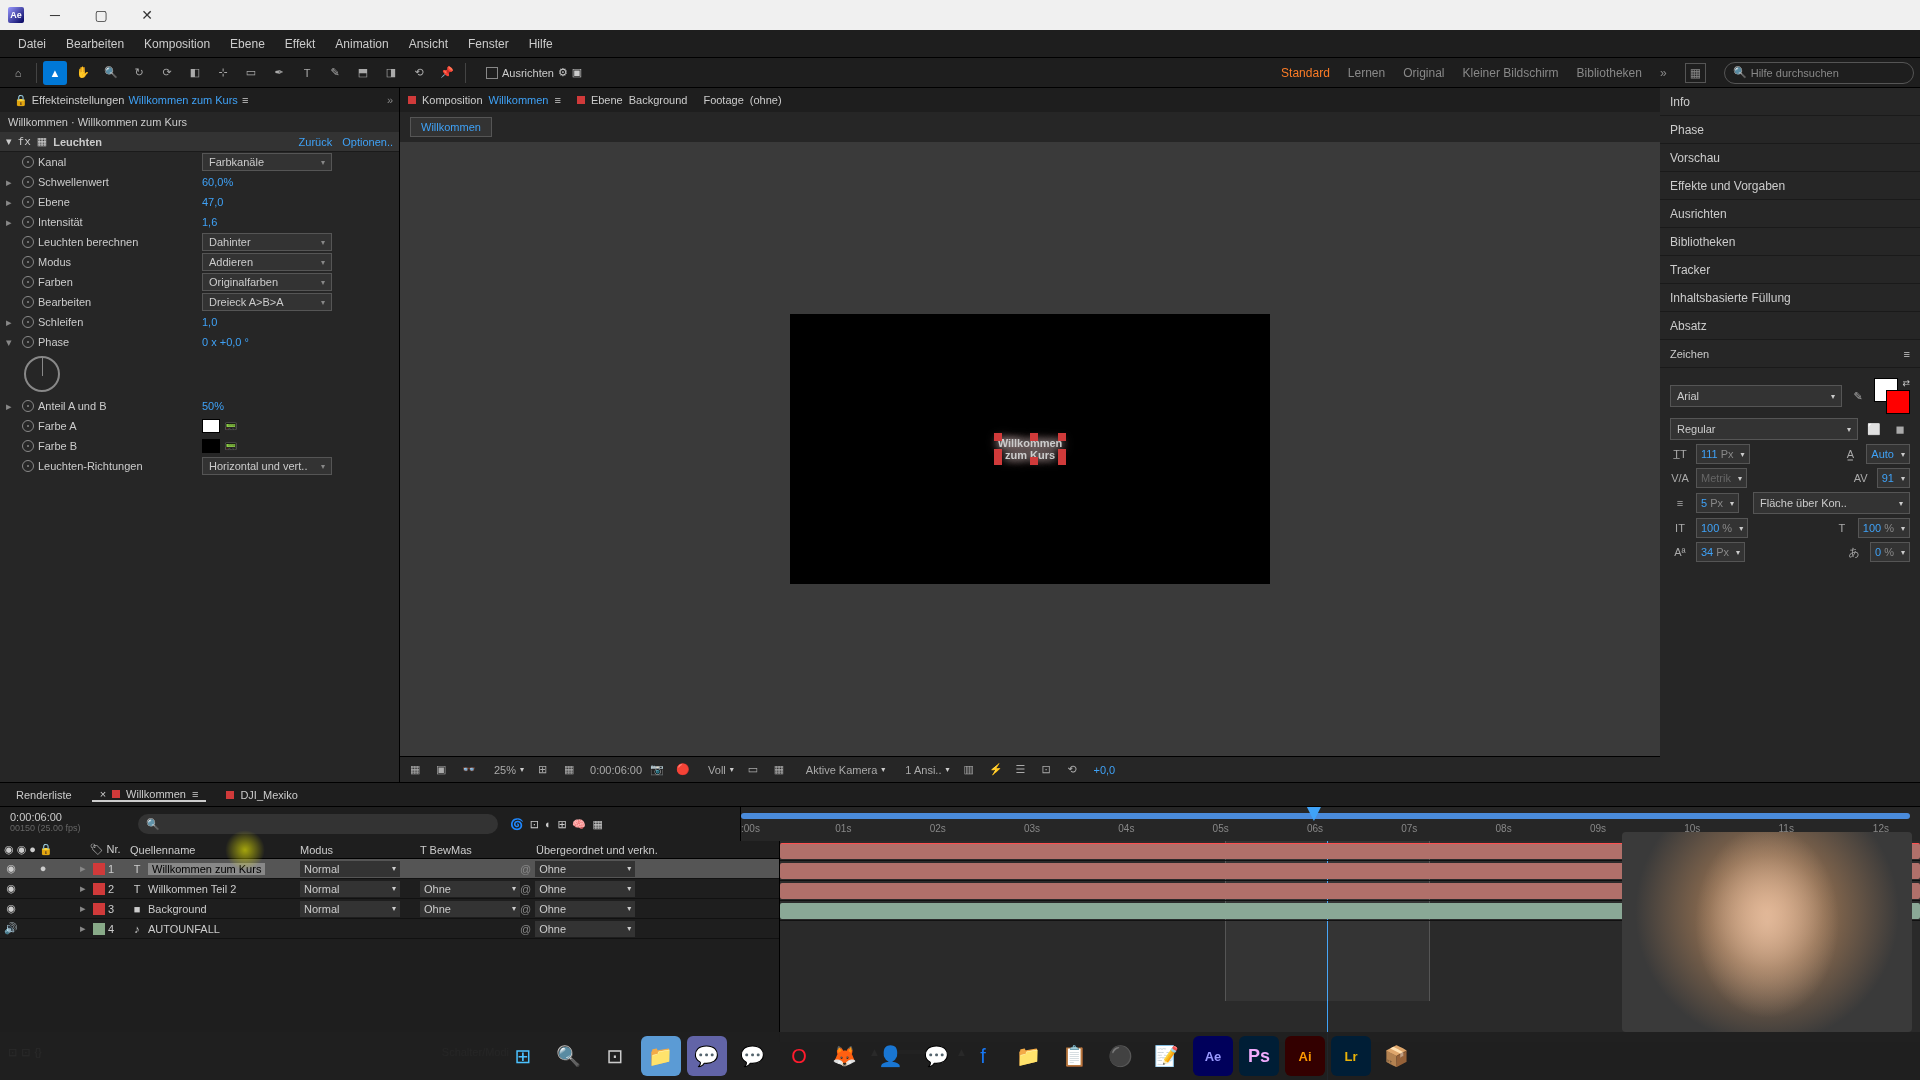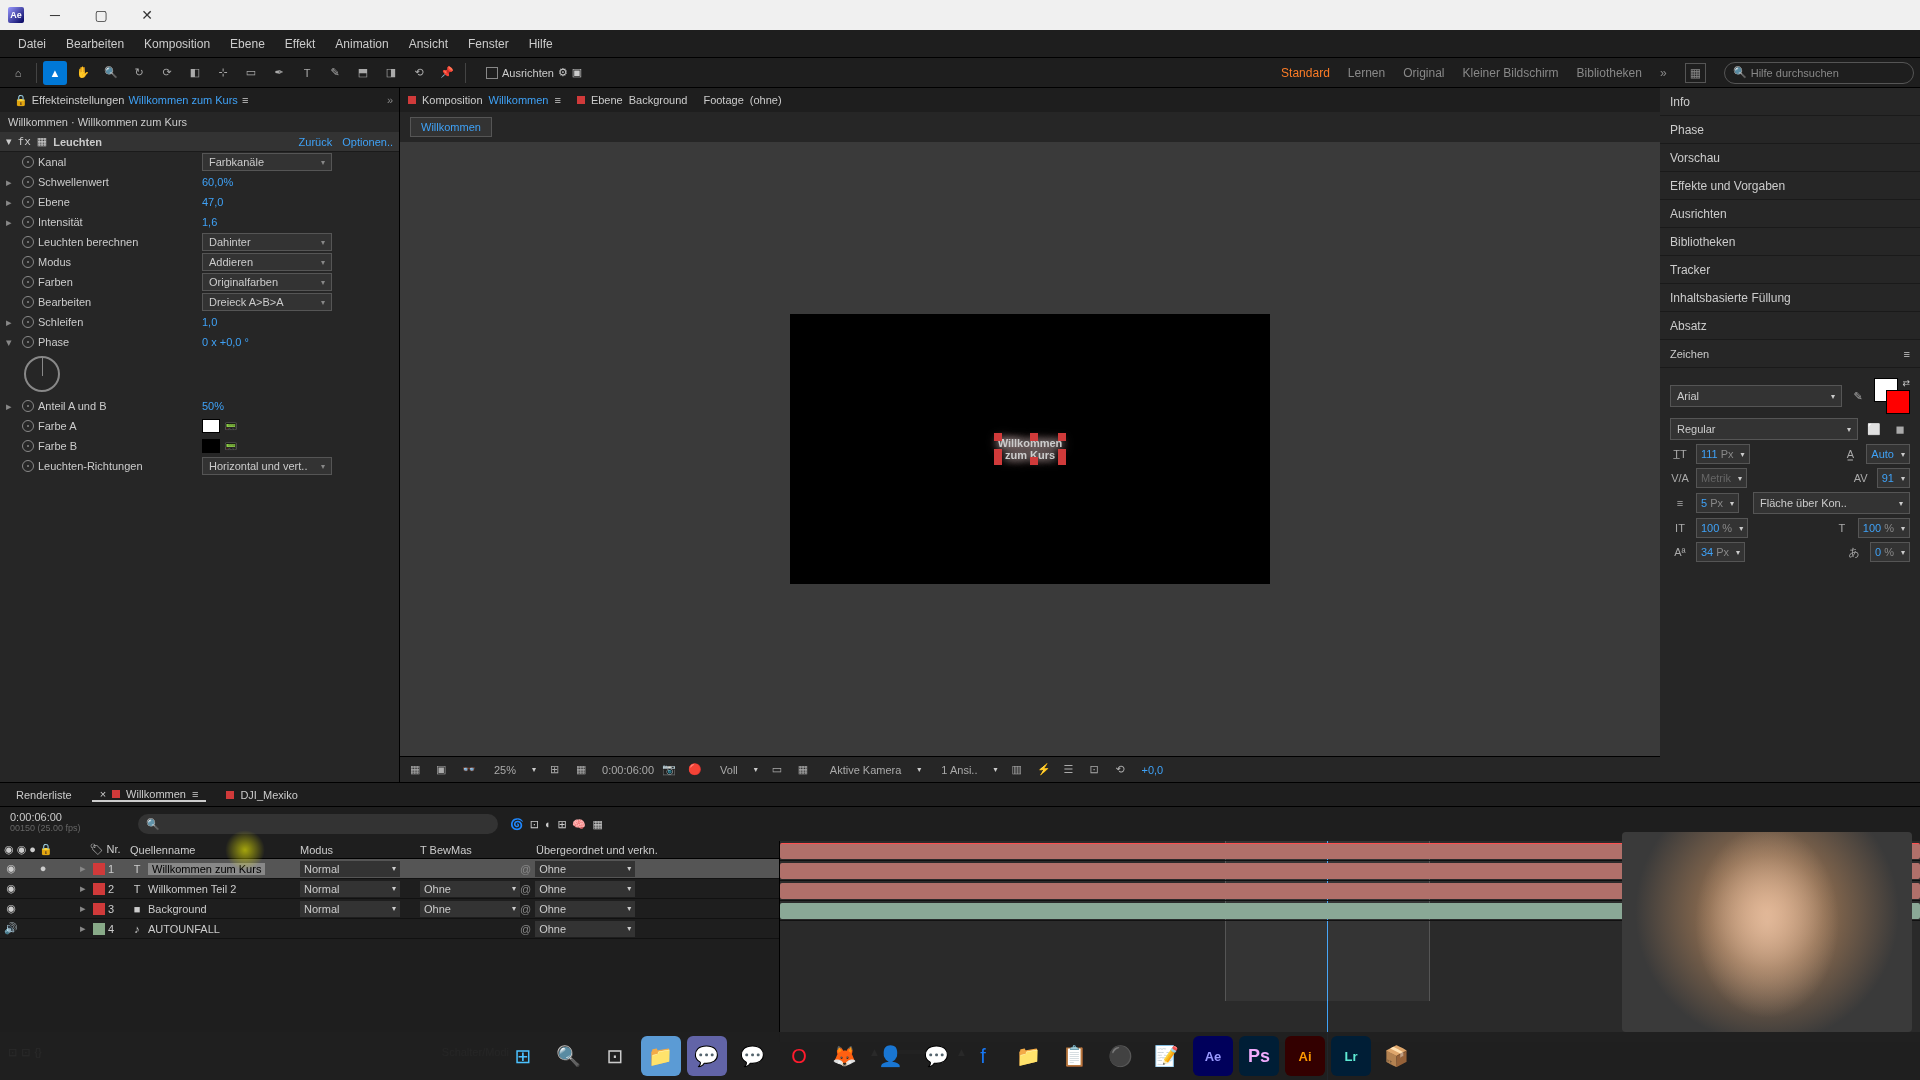--- a/index.html
+++ b/index.html
@@ -67,21 +67,21 @@
 .comp-breadcrumb { padding: 5px 10px; display: flex; }
 .comp-breadcrumb .bc-item { padding: 3px 10px; background: #333; color: #3fa2f7; border: 1px solid #555; font-size: 11px; }
 .viewer { flex: 1; background: #3a3a3a; display: flex; align-items: center; justify-content: center; position: relative; }
 .canvas { width: 480px; height: 270px; background: #000; display: flex; align-items: center; justify-content: center; position: relative; }
 .text-layer { color: #fff; font-family: Arial; font-weight: bold; text-align: center; font-size: 28px; text-shadow: 0 0 8px #fff, 0 0 12px #ffb0b0; position: relative; line-height: 1.1; }
 .handle { width: 8px; height: 8px; background: #d03a3a; position: absolute; }
 .viewer-controls { height: 26px; background: #262626; display: flex; align-items: center; gap: 8px; padding: 0 10px; border-top: 1px solid #000; }
 .vc-icon { width: 18px; color: #aaa; }
 .vc-text { color: #aaa; }
 .vc-blue { color: #3fa2f7; }
-.vc-dropdown-sm { height: 18px; padding: 0 6px; display: flex; align-items: center; gap: 16px; }
+.vc-dropdown-sm { height: 18px; padding: 0 6px; display: flex; align-items: center; gap: 4px; }
 
 
 .right-panel .panel-header { height: 28px; display: flex; align-items: center; padding: 0 10px; font-size: 12px; color: #ccc; border-bottom: 1px solid #1a1a1a; }
 .char-panel { padding: 6px 10px; }
 .char-row { display: flex; align-items: center; gap: 6px; margin: 4px 0; }
 .char-dropdown { flex: 1; background: #333; border: 1px solid #555; height: 22px; display: flex; align-items: center; padding: 0 6px; }
 .char-field { background: #333; border: 1px solid #555; padding: 0 4px; height: 20px; display: flex; align-items: center; gap: 3px; }
 .char-field .val { color: #3fa2f7; }
 .char-field .unit { color: #888; }
 .char-icon { width: 20px; text-align: center; color: #aaa; }
@@ -573,20 +573,37 @@
         </div>
     </div>
     <div class="tl-tools">
       <span>🌀</span>
       <span>⊡</span>
       <span>◐</span>
       <span>⊞</span>
       <span>🧠</span>
       <span>▦</span>
     </div>
+    <div class="tl-ruler">
+      <div class="tl-ruler-track"></div>
+      <span class="tl-tick" style="left:0%">:00s</span>
+      <span class="tl-tick" style="left:8%">01s</span>
+      <span class="tl-tick" style="left:16%">02s</span>
+      <span class="tl-tick" style="left:24%">03s</span>
+      <span class="tl-tick" style="left:32%">04s</span>
+      <span class="tl-tick" style="left:40%">05s</span>
+      <span class="tl-tick" style="left:48%">06s</span>
+      <span class="tl-tick" style="left:56%">07s</span>
+      <span class="tl-tick" style="left:64%">08s</span>
+      <span class="tl-tick" style="left:72%">09s</span>
+      <span class="tl-tick" style="left:80%">10s</span>
+      <span class="tl-tick" style="left:88%">11s</span>
+      <span class="tl-tick" style="left:96%">12s</span>
+      <div class="tl-playhead" style="left:48%"></div>
+    </div>
   </div>
   <div class="tl-body">
     <div class="tl-layers">
       <div class="tl-header-row">
         <div class="th-vis">◉ ◉ ● 🔒</div>
         <div class="th-num">🏷 <span>Nr.</span></div>
         <div class="th-name">Quellenname</div>
         <div class="th-mode">Modus</div>
         <div class="th-trkmat"><span>T</span> <span>BewMas</span></div>
         <div class="th-parent">Übergeordnet und verkn.</div>
@@ -756,15 +773,15 @@
   <div class="tb-icon">👤</div>
   <div class="tb-icon" style="color:#b400ff">💬</div>
   <div class="tb-icon" style="color:#1877f2">f</div>
   <div class="tb-icon" style="color:#ffd75e">📁</div>
   <div class="tb-icon" style="color:#ffa500">📋</div>
   <div class="tb-icon">⚫</div>
   <div class="tb-icon" style="color:#4cc2ff">📝</div>
   <div class="tb-icon" style="background:#00005b;color:#9999ff;font-size:13px;font-weight:bold">Ae</div>
   <div class="tb-icon" style="background:#001e36;color:#f0abfc;font-size:18px;font-weight:bold">Ps</div>
   <div class="tb-icon" style="background:#330000;color:#ff9a00;font-size:13px;font-weight:bold">Ai</div>
-  <div class="tb-icon" style="background:#001e36;color:#5eead4;font-size:13px;font-weight:bold">Lr</div>
+  <div class="tb-icon" style="background:#001e36;color:#eab308;font-size:13px;font-weight:bold">Lr</div>
   <div class="tb-icon">📦</div>
 </div>
 
 </body></html>

